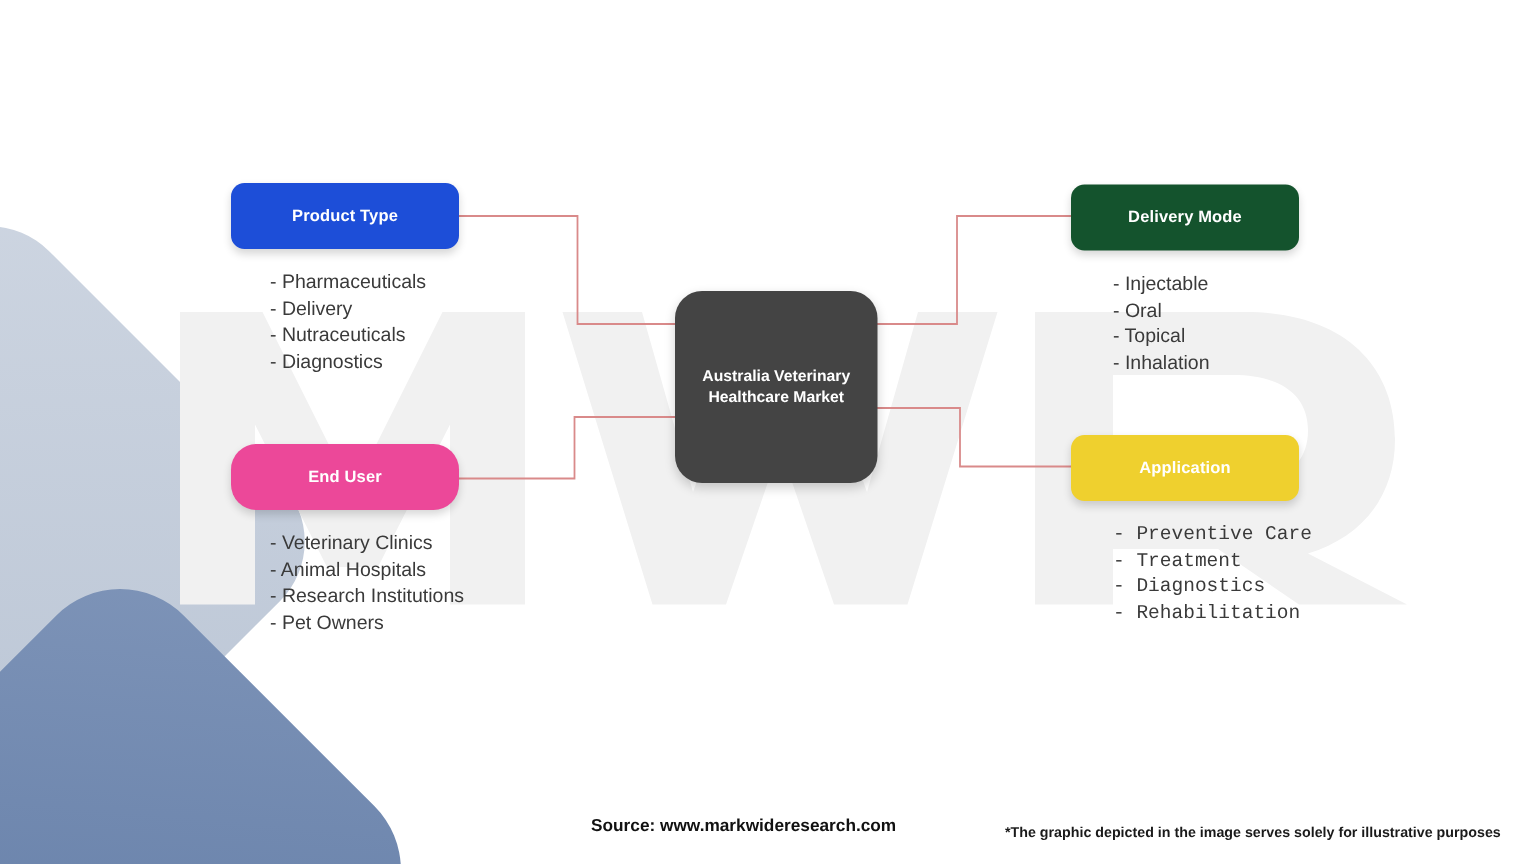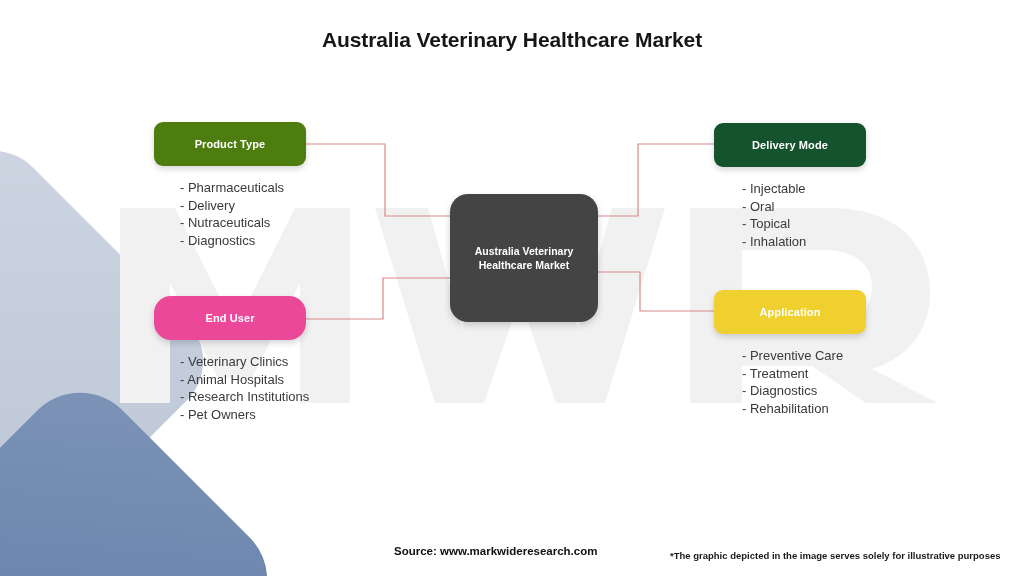--- a/index.html
+++ b/index.html
@@ -117,21 +117,21 @@
     z-index: 2;
     pointer-events: none;
   }
   .connectors svg { display: block; width: 1024px; height: 576px; }
 
   
   .center-node {
     position: absolute;
     left: 450px;
     top: 194px;
-    width: 148px;
+    width: 135px;
     height: 128px;
     background: #444444;
     border-radius: 18px;
     z-index: 4;
     display: flex;
     align-items: center;
     justify-content: center;
     box-shadow: 0 3px 7px rgba(0,0,0,0.18);
   }
   .center-node-label {
@@ -171,34 +171,34 @@
   }
   .cat-list li {
     font-size: 13px;
     color: #3a3a3a;
     line-height: 17.6px;
     white-space: nowrap;
   }
 
   
   #cat-product-type { left: 154px; top: 122px; }
-  #cat-product-type .cat-box { background: #4d7c0f; }
+  #cat-product-type .cat-box { background: #1d4ed8; }
   #cat-product-type .cat-list { padding-left: 26px; }
 
   #cat-delivery-mode { left: 714px; top: 123px; }
   #cat-delivery-mode .cat-box { background: #14532d; }
   #cat-delivery-mode .cat-list { padding-left: 28px; }
 
   #cat-end-user { left: 154px; top: 296px; }
   #cat-end-user .cat-box { background: #ec4899; border-radius: 17px; }
   #cat-end-user .cat-list { padding-left: 26px; }
 
   #cat-application { left: 714px; top: 290px; }
   #cat-application .cat-box { background: #efd02e; }
-  #cat-application .cat-list { padding-left: 28px; }
+  #cat-application .cat-list { padding-left: 28px; font-family: Liberation Mono, monospace; }
 
   
   .footer-source {
     position: absolute;
     left: 394px;
     top: 545px;
     font-size: 11.5px;
     font-weight: bold;
     color: #111;
     z-index: 6;
@@ -232,21 +232,20 @@
         <path d="M120 20 L175 20 L235 140 L295 20 L350 20 L350 215 L300 215 L300 95 L252 190 L218 190 L170 95 L170 215 L120 215 Z"></path>
 
         <path d="M375 20 L428 20 L462 140 L500 35 L540 35 L578 140 L612 20 L665 20 L605 215 L556 215 L520 110 L484 215 L435 215 Z"></path>
 
         <path d="M690 20 L830 20 C895 20 930 55 930 105 C930 143 908 170 872 181 L938 215 L866 215 L812 178 L742 178 L742 215 L690 215 Z M742 62 L742 136 L822 136 C852 136 872 124 872 99 C872 74 852 62 822 62 Z"></path>
       </g>
     </svg>
   </div>
 
 
-  <div class="page-title">Australia Veterinary Healthcare Market</div>
 
   <div class="connectors">
     <svg viewBox="0 0 1024 576" xmlns="http://www.w3.org/2000/svg" aria-hidden="true">
       <g stroke="#d98a8a" stroke-width="1.2" fill="none">
 
         <path d="M306 144 L385 144 L385 216 L460 216"></path>
 
         <path d="M714 144 L638 144 L638 216 L566 216"></path>
 
         <path d="M306 319 L383 319 L383 278 L460 278"></path>

